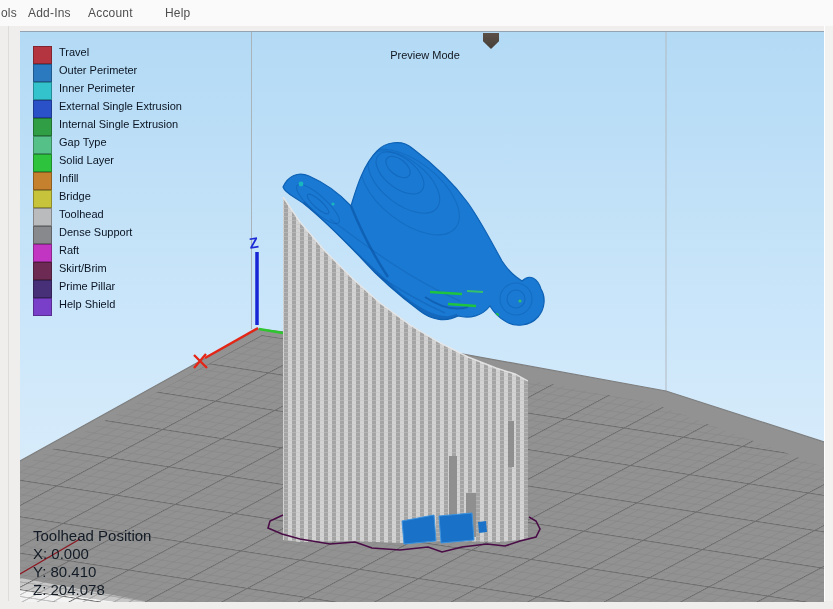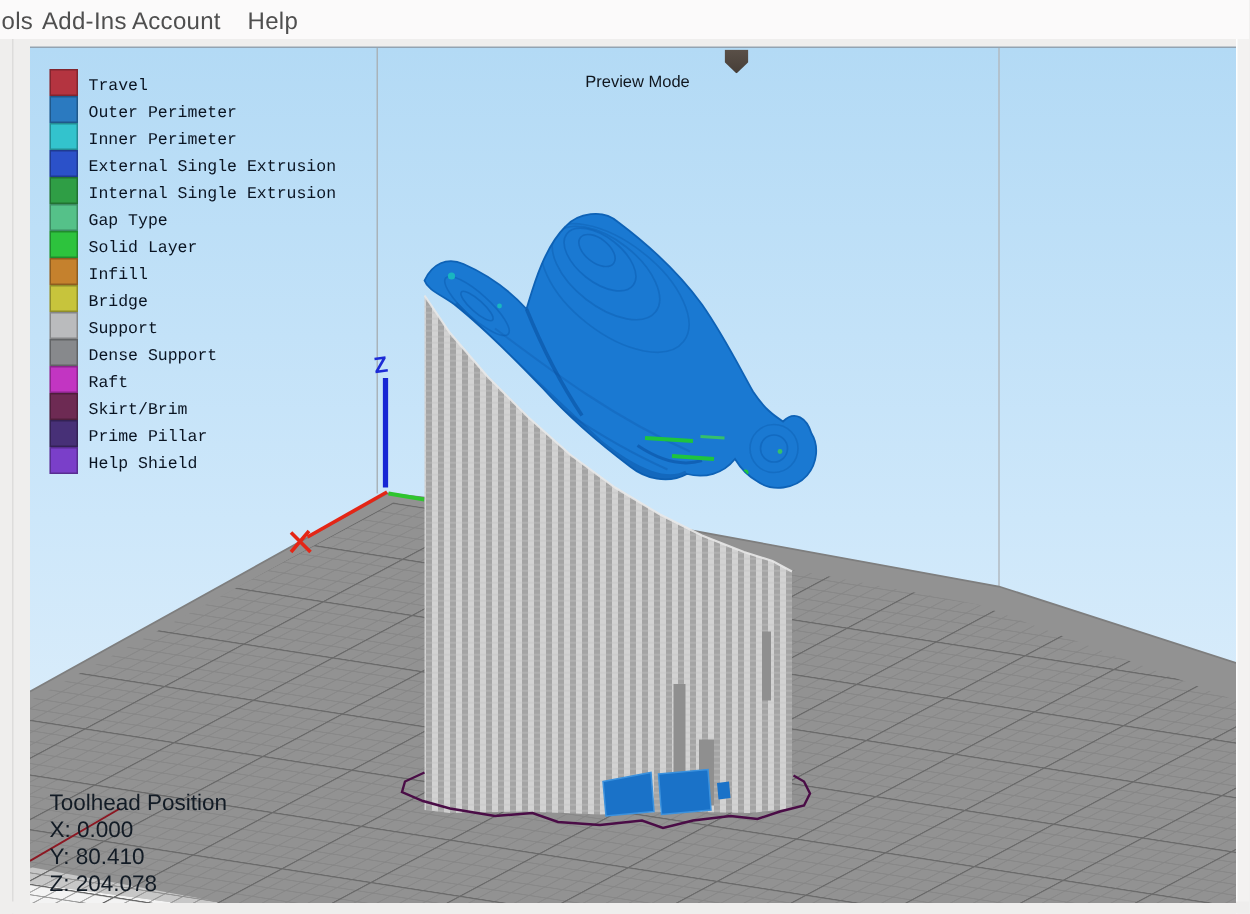--- a/index.html
+++ b/index.html
@@ -8,21 +8,21 @@
     background:#efeeed;
     font-family:"Liberation Sans","DejaVu Sans",sans-serif;
     -webkit-font-smoothing:antialiased;
   }
   
   .menubar{
     position:absolute;left:0;top:0;width:833px;height:26px;
     background:#fbfafa;
   }
   .menu-item{
-    position:absolute;top:6px;font-size:16px;color:#4f4f4f;cursor:default;
+    position:absolute;top:6px;font-size:12px;color:#4f4f4f;cursor:default;
     letter-spacing:.2px;
   }
   .menu-tools{left:1px;}
   .menu-addins{left:28px;}
   .menu-account{left:88px;}
   .menu-help{left:147px;margin-left:18px;}
   
   .left-strip{position:absolute;left:0;top:26px;width:20px;height:583px;background:#efeeed;}
   .left-strip .vline{position:absolute;left:8px;top:0;width:1px;height:100%;background:#dddcdb;}
   .right-strip{position:absolute;left:824px;top:26px;width:9px;height:583px;background:#f3f2f1;border-left:1px solid #ffffff;}
@@ -40,21 +40,21 @@
     background:linear-gradient(#5a5048,#463e37);
     clip-path:polygon(0 0,100% 0,100% 52%,50% 100%,0 52%);
   }
   .mode-label{
     position:absolute;left:345px;top:17px;width:120px;text-align:center;
     font-size:11px;color:#10161e;
   }
   
   .legend{position:absolute;left:13px;top:14px;}
   .legend-title{font-size:11px;color:#0a1422;height:16px;margin-bottom:2px;}
-  .legend-row{display:flex;align-items:flex-end;height:18px;font-family:Liberation Mono, monospace;}
+  .legend-row{display:flex;align-items:flex-start;height:18px;}
   .legend-swatch{
     width:19px;height:18px;box-sizing:border-box;
     border:1px solid rgba(0,0,0,.28);flex:0 0 19px;
   }
   .legend-label{font-size:11px;color:#0a1422;margin-left:7px;white-space:nowrap;}
   
   .toolhead{position:absolute;left:13px;top:495px;font-size:15px;color:#121b25;}
   .toolhead div{height:18px;line-height:18px;}
 </style>
 </head>
@@ -222,21 +222,21 @@
     <div class="legend-row">
       <div class="legend-swatch" style="background-color: rgb(197, 129, 45);"></div>
       <div class="legend-label">Infill</div>
     </div>
     <div class="legend-row">
       <div class="legend-swatch" style="background-color: rgb(199, 196, 60);"></div>
       <div class="legend-label">Bridge</div>
     </div>
     <div class="legend-row">
       <div class="legend-swatch" style="background-color: rgb(186, 187, 189);"></div>
-      <div class="legend-label">Support</div>
+      <div class="legend-label">Toolhead</div>
     </div>
     <div class="legend-row">
       <div class="legend-swatch" style="background-color: rgb(135, 137, 140);"></div>
       <div class="legend-label">Dense Support</div>
     </div>
     <div class="legend-row">
       <div class="legend-swatch" style="background-color: rgb(194, 53, 194);"></div>
       <div class="legend-label">Raft</div>
     </div>
     <div class="legend-row">

